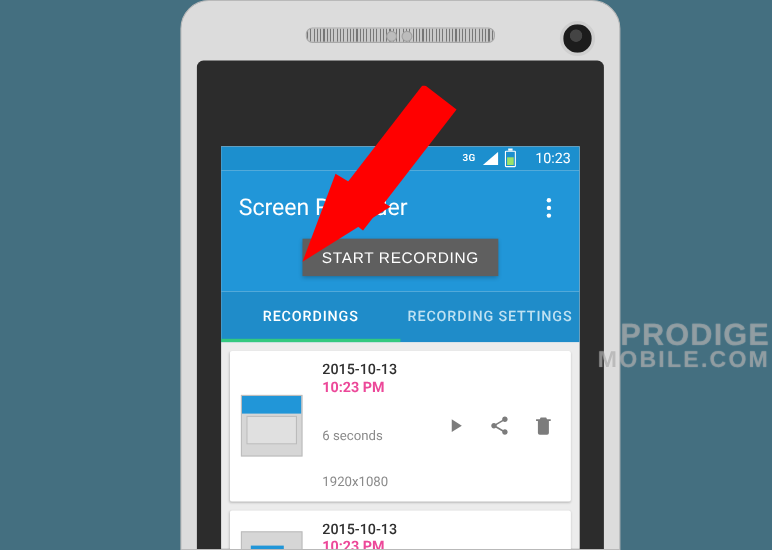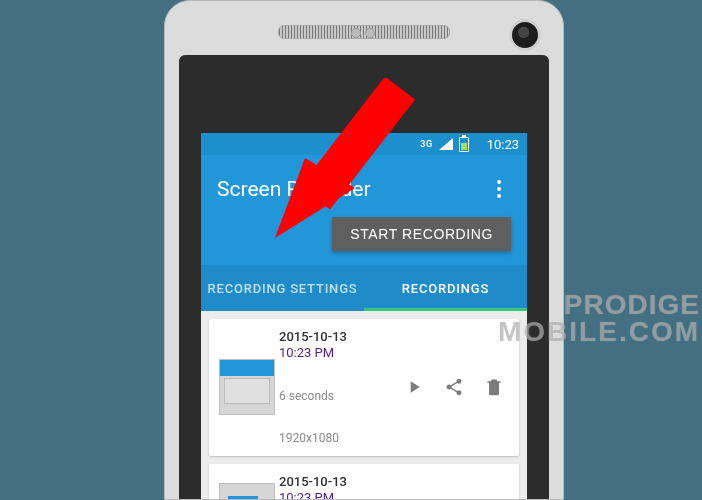--- a/index.html
+++ b/index.html
@@ -20,47 +20,47 @@
   .sb-batt{width:8px;height:13px;border:1px solid #fff;border-radius:1px;position:relative;}
   .sb-batt::before{content:"";position:absolute;top:-3px;left:2px;width:4px;height:2px;background:#fff;}
   .sb-batt::after{content:"";position:absolute;left:1px;right:1px;bottom:1px;height:7px;background:#9be26a;}
   .sb-time{font-size:13px;margin-left:12px;}
 
   .appbar{background:#2196d8;padding:14px 16px 0 16px;color:#fff;position:relative;}
   .title-row{display:flex;align-items:center;justify-content:space-between;height:40px;}
   .app-title{font-size:21px;font-weight:400;}
   .menu-dots{width:24px;height:24px;display:flex;flex-direction:column;align-items:center;justify-content:center;gap:3px;}
   .menu-dots span{width:4px;height:4px;background:#fff;border-radius:50%;}
-  .start-row{display:flex;justify-content:flex-end;padding:8px 0 14px 0;}
+  .start-row{display:flex;justify-content:center;padding:8px 0 14px 0;}
   .start-btn{background:#5f5f5f;color:#fff;border:none;padding:9px 18px;font-size:14px;letter-spacing:0.6px;font-weight:500;box-shadow:0 2px 4px rgba(0,0,0,.25);}
   .tabs{display:flex;height:46px;background:#1f8cc9;}
   .tab{flex:1;display:flex;align-items:center;justify-content:center;font-size:13px;letter-spacing:0.8px;font-weight:500;color:#bfe1f2;position:relative;}
   .tab.active{color:#fff;}
   .tab.active::after{content:"";position:absolute;left:0;right:0;bottom:0;height:3px;background:#34c97f;}
 
   .list{padding:8px;display:flex;flex-direction:column;gap:8px;}
-  .card{background:#fff;border-radius:2px;display:flex;align-items:center;padding:10px;gap:4px;box-shadow:0 1px 2px rgba(0,0,0,.2);}
+  .card{background:#fff;border-radius:2px;display:flex;align-items:center;padding:10px;gap:18px;box-shadow:0 1px 2px rgba(0,0,0,.2);}
   .thumb{width:54px;height:54px;background:#d6d6d6;border:1px solid #bdbdbd;position:relative;overflow:hidden;flex-shrink:0;}
   .thumb.t1::before{content:"";position:absolute;top:0;left:0;right:0;height:16px;background:#2196d8;}
   .thumb.t1::after{content:"";position:absolute;top:18px;left:4px;right:4px;height:24px;background:#e0e0e0;border:1px solid #bbb;}
   .thumb.t2::before{content:"";position:absolute;top:12px;left:8px;width:30px;height:16px;background:#2196d8;}
   .thumb.t2::after{content:"";position:absolute;bottom:8px;left:4px;right:4px;height:2px;background:#2196d8;}
   .meta{flex:1;display:flex;flex-direction:column;line-height:1.25;}
   .m-date{font-size:13px;color:#2f2f2f;font-weight:500;}
-  .m-time{font-size:13px;color:#4c1d95;font-weight:400;}
+  .m-time{font-size:13px;color:#ec4899;font-weight:700;}
   .m-sub{font-size:12px;color:#8a8a8a;margin-top:27px;}
   .actions{display:flex;align-items:center;gap:18px;color:#7c7c7c;padding-right:4px;}
   .ic{width:22px;height:22px;display:flex;align-items:center;justify-content:center;}
   .ic svg{fill:#7c7c7c;}
 
   .arrow{position:absolute;top:78px;left:260px;pointer-events:none;}
   .arrow svg{display:block;}
 
   .watermark{position:absolute;right:2px;top:292px;font-family:Arial Black,Arial,sans-serif;font-weight:900;font-size:28px;color:rgba(150,150,150,.55);letter-spacing:1px;text-align:right;line-height:.9;text-shadow:0 0 1px rgba(255,255,255,.4);}
-  .watermark .l2{font-size:28px;letter-spacing:2px;display:block;margin-top:2px;}
+  .watermark .l2{font-size:21px;letter-spacing:2px;display:block;margin-top:2px;}
 </style>
 </head>
 <body>
 
 <div class="phone">
   <div class="phone-body">
     <div class="speaker"></div>
     <div class="led1"></div>
     <div class="led2"></div>
     <div class="cam"></div>
@@ -86,22 +86,22 @@
                 <span></span>
                 <span></span>
             </div>
           </div>
           <div class="start-row">
             <button class="start-btn">START RECORDING</button>
           </div>
         </div>
 
         <div class="tabs">
+          <div class="tab active">RECORDINGS</div>
           <div class="tab">RECORDING SETTINGS</div>
-          <div class="tab active">RECORDINGS</div>
         </div>
 
         <div class="list">
 
           <div class="card">
             <div class="thumb t1"></div>
             <div class="meta">
               <span class="m-date">2015-10-13</span>
               <span class="m-time">10:23 PM</span>
               <span class="m-sub">6 seconds</span>

